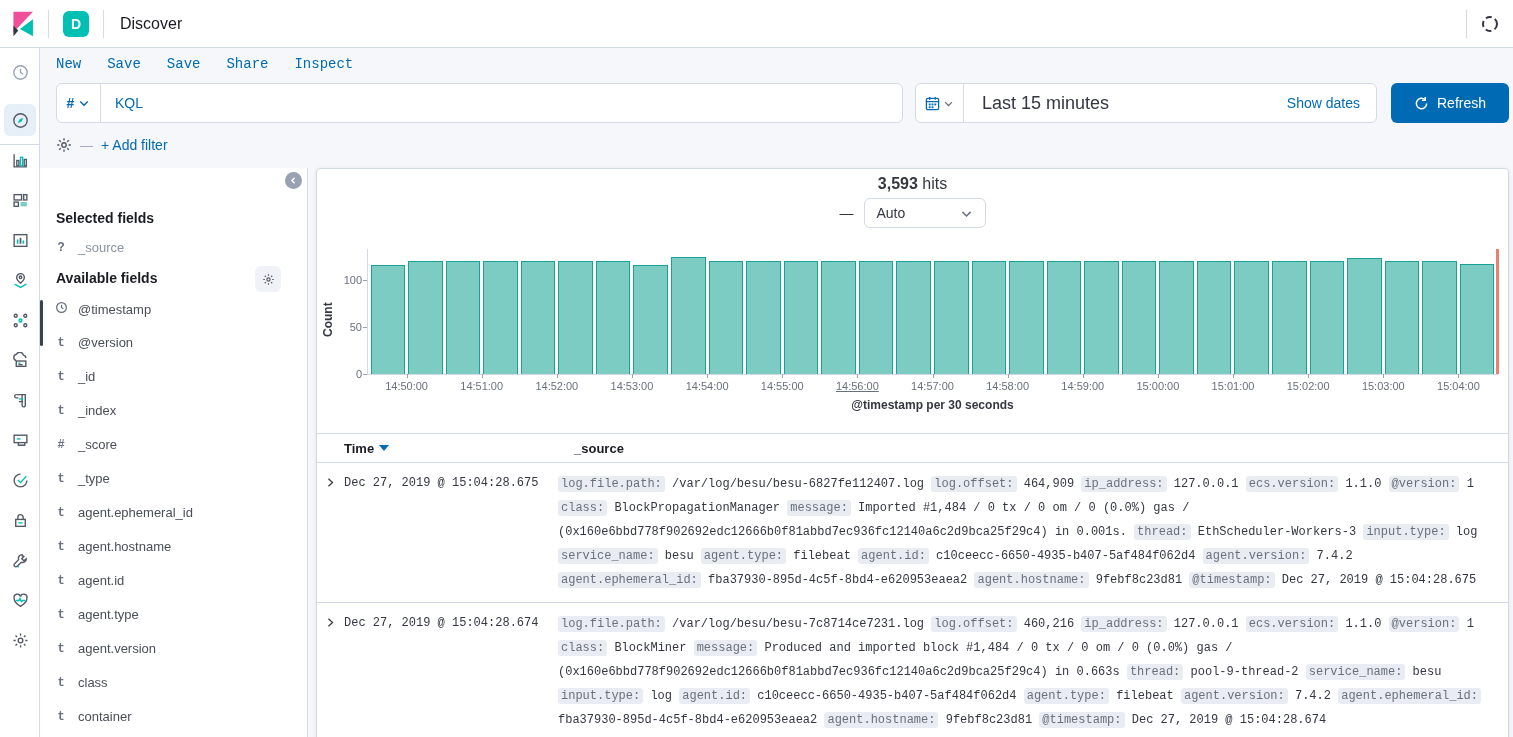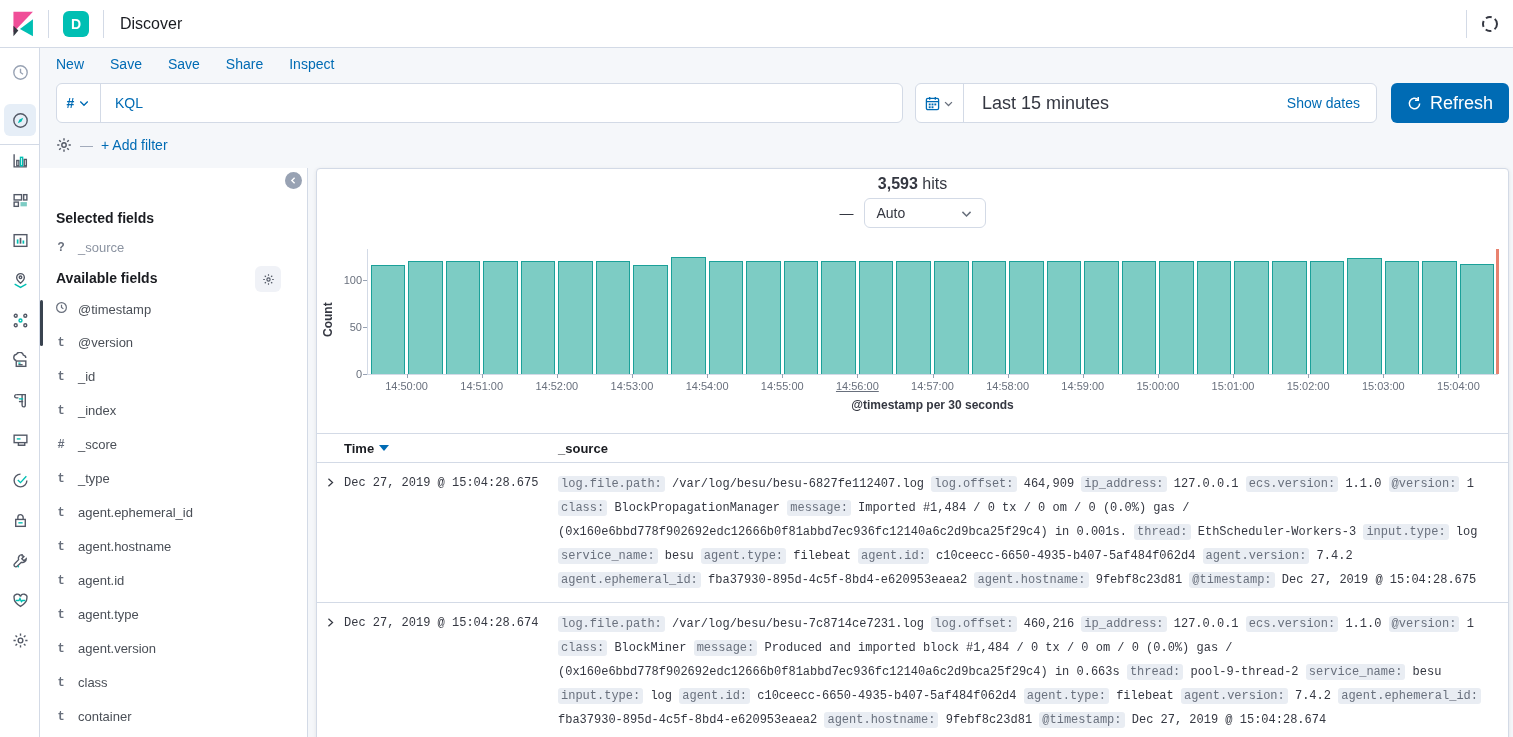--- a/index.html
+++ b/index.html
@@ -21,41 +21,41 @@
   
   .rail { position:absolute; left:0; top:48px; width:40px; height:689px; background:#fff;
           border-right:1px solid #d3dae6; z-index:20; }
   .rail-item { position:absolute; left:4px; width:32px; height:32px; border-radius:6px;
                display:flex; align-items:center; justify-content:center; color:#535966; cursor:pointer; }
   .rail-item.active { background:#e6eef7; }
   .rail-sep { position:absolute; left:0; top:96px; width:40px; height:1px; background:#d3dae6; }
   .rail-scroll { position:absolute; left:40px; top:300px; width:3px; height:46px; background:#39434f; border-radius:2px; z-index:21; }
 
   
-  .navlinks { position:absolute; left:56px; top:56px; display:flex; gap:26px; }
+  .navlinks { position:absolute; left:56px; top:56px; display:flex; gap:26px;font-family:Liberation Mono, monospace; }
   .navlinks span { color:#006bb4; font-size:14px; font-weight:500; cursor:pointer; }
 
   
   .querybar { position:absolute; left:56px; top:83px; width:1453px; height:40px; display:flex; }
   .search-group { flex:1 1 auto; max-width:847px; display:flex; background:#fff; border:1px solid #d3dae6;
                   border-radius:6px; overflow:hidden; }
   .filter-btn { width:44px; border-right:1px solid #d3dae6; display:flex; align-items:center; justify-content:center;
                 gap:4px; color:#006bb4; font-weight:bold; font-size:14px; cursor:pointer; }
   .search-input { flex:1; border:none; outline:none; font-size:14px; color:#343741; padding:0 12px;
                   font-family:"Liberation Sans",sans-serif; }
   .search-input::placeholder { color:#98a2b3; }
   .kql-btn { padding:0 14px; color:#006bb4; font-size:14px; display:flex; align-items:center; cursor:pointer; }
   .date-group { margin-left:12px; width:462px; display:flex; background:#fff; border:1px solid #d3dae6;
                 border-radius:6px; align-items:center; overflow:hidden; }
   .cal-btn { width:48px; height:100%; border-right:1px solid #d3dae6; display:flex; align-items:center;
              justify-content:center; gap:3px; color:#006bb4; cursor:pointer; }
   .date-text { padding:0 18px; font-size:18px; color:#343741; flex:1; }
   .show-dates { padding:0 16px; color:#006bb4; font-size:14px; cursor:pointer; white-space:nowrap; }
   .refresh-btn { margin-left:14px; width:118px; background:#006bb4; border:none; border-radius:6px; color:#fff;
-                 font-size:18px; font-weight:500; display:flex; align-items:center; justify-content:center; gap:8px;
+                 font-size:14px; font-weight:500; display:flex; align-items:center; justify-content:center; gap:8px;
                  cursor:pointer; font-family:"Liberation Sans",sans-serif; }
 
   
   .filter-row { position:absolute; left:56px; top:137px; display:flex; align-items:center; gap:8px; }
   .filter-row .gear { color:#535966; display:flex; cursor:pointer; }
   .filter-row .dash { color:#98a2b3; font-size:13px; }
   .add-filter { color:#006bb4; font-size:14px; cursor:pointer; }
 
   
   .sidebar { position:absolute; left:40px; top:168px; width:268px; height:569px; background:#fff;
@@ -96,21 +96,21 @@
   .bar { flex:1 1 0; margin:0 1.5px; background:#7dccc4; border:1.5px solid #1ba099; border-bottom:none; cursor:pointer; }
   .baseline { position:absolute; left:50px; top:133px; width:1131px; height:1px; background:#d3dae6; }
   .xtick { position:absolute; top:139px; font-size:11px; color:#69707d; transform:translateX(-50%); white-space:nowrap; }
   .xtickmark { position:absolute; top:133px; width:1px; height:4px; background:#98a2b3; }
   .xaxis-title { position:absolute; top:157px; left:52px; width:1127px; text-align:center; font-size:12px;
                  font-weight:bold; color:#343741; }
   .now-line { position:absolute; left:1179px; top:8px; width:2.5px; height:125px; background:#e8826f; }
 
   
   .dtable { position:absolute; left:0; top:264px; width:1191px; }
-  .dt-head { display:flex; height:30px; align-items:center; border-top:1px solid #d3dae6; border-bottom:1px solid #d3dae6; }
+  .dt-head { display:flex; height:30px; align-items:center; border-top:1px solid #d3dae6; border-bottom:1px solid #d3dae6;gap:16px; }
   .dt-col-time { width:241px; padding-left:27px; font-size:13px; font-weight:bold; color:#1a1c21; display:flex; align-items:center; gap:5px; }
   .sort-arrow { width:0; height:0; border-left:5px solid transparent; border-right:5px solid transparent;
                 border-top:6px solid #006bb4; display:inline-block; cursor:pointer; }
   .dt-col-src { font-size:13px; font-weight:bold; color:#1a1c21; }
   .dt-row { display:flex; border-bottom:1px solid #d3dae6; padding:9px 0 10px 0; }
   .dt-expand { width:27px; display:flex; justify-content:center; padding-top:5px; color:#343741; cursor:pointer; }
   .dt-time { width:214px; font-family:"Liberation Mono",monospace; font-size:12px; color:#343741; padding-top:4px; white-space:nowrap; }
   .dt-source { width:940px; font-family:"Liberation Mono",monospace; font-size:12px; line-height:24px; color:#343741;
                word-break:break-word; }
   .fchip { background:#e9edf3; border-radius:3px; padding:1px 3px; color:#69707d; white-space:nowrap; }

